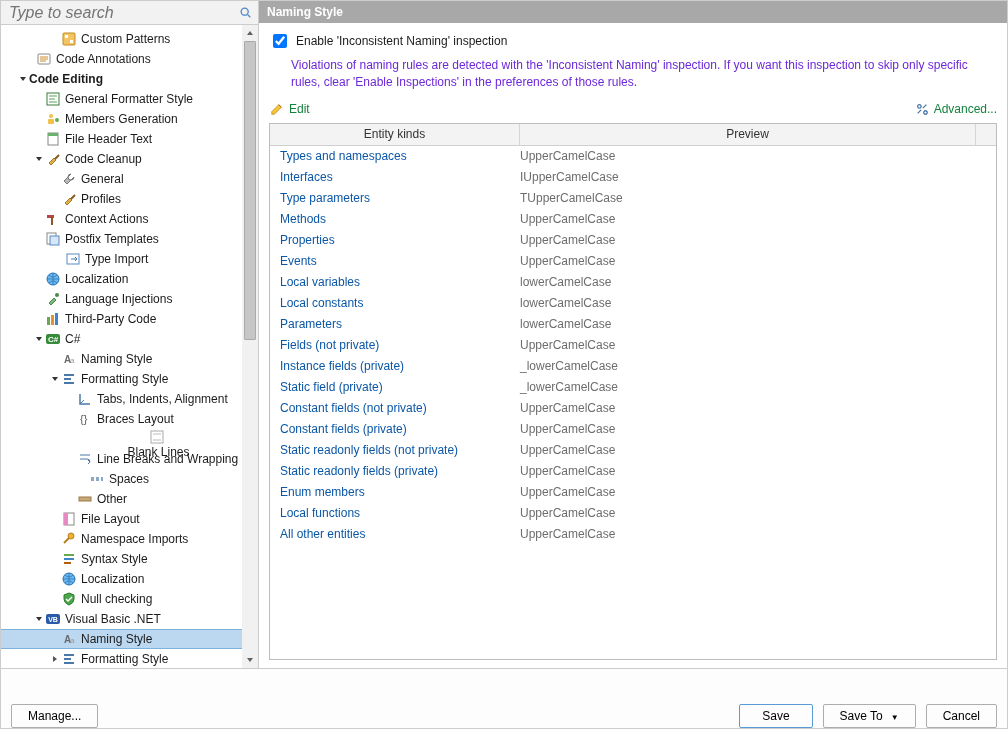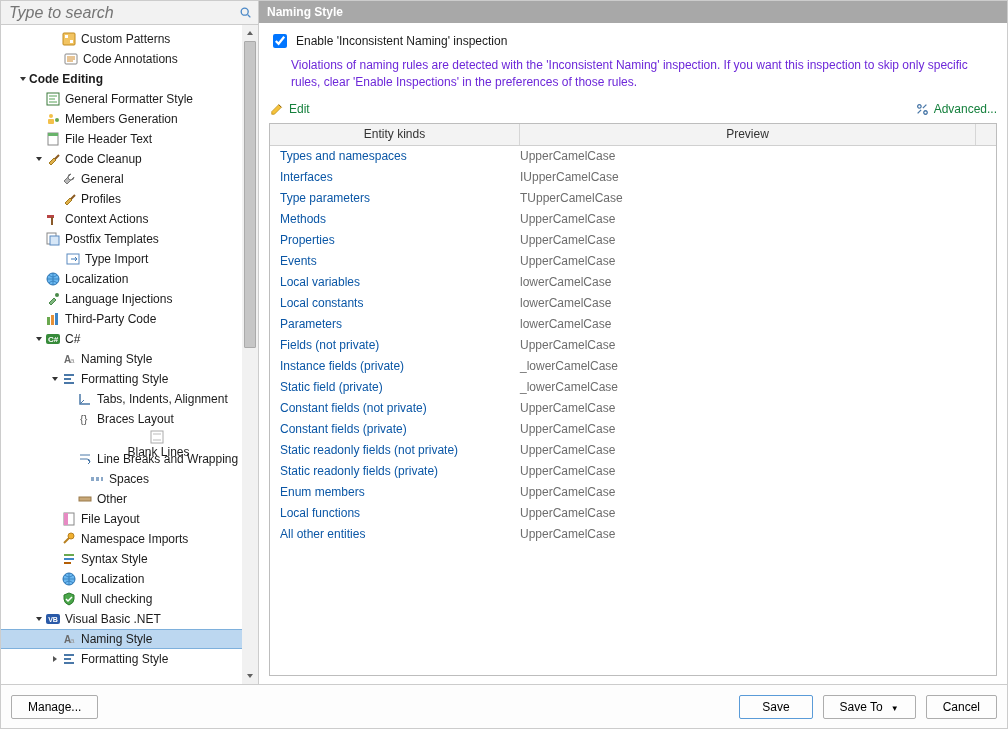--- a/index.html
+++ b/index.html
@@ -34,21 +34,21 @@
   .tool-btn { display:inline-flex; align-items:center; gap:4px; color:#15803d; cursor:pointer;}
   .tool-btn .ic{margin:0;}
   .table-wrap { border:1px solid #bdbdbd; flex:1; min-height:0; display:flex; flex-direction:column;}
   .thead { display:flex; background:#f3f3f3; border-bottom:1px solid #d0d0d0; height:22px;}
   .th { display:flex; align-items:center; justify-content:center; color:#333; border-right:1px solid #d6d6d6;}
   .th1{ width:250px;} .th2{ flex:1;} .th3{ width:20px; border-right:none;}
   .tbody { flex:1; overflow:auto; }
   .trow { display:flex; height:21px; align-items:center;}
   .td1 { width:250px; padding-left:10px; color:#0b57a6;}
   .td2 { flex:1; color:#6d6d6d;}
-  .footer { height:44px; border-top:1px solid #ccc; display:flex; align-items:center; justify-content:space-between; padding:0 10px; background:#fdfdfd;}
+  .footer { height:60px; border-top:1px solid #ccc; display:flex; align-items:flex-end; justify-content:space-between; padding:0 10px; background:#fdfdfd;}
   .footer .right { display:flex; gap:10px;}
   button.win { height:24px; background:#fdfdfd; border:1px solid #adadad; padding:0 16px; font-size:12px; cursor:pointer; border-radius:2px;}
   button.win.primary { border-color:#5a9bd8; padding:0 22px;}
   button.win .caret { margin-left:8px; font-size:8px;}
 </style>
 </head>
 <body>
 
 <div class="app">
   <div class="main-area">
@@ -69,21 +69,21 @@
                 <span class="tw"></span>
                 <span class="ic">
                   <svg width="16" height="16" viewBox="0 0 16 16">
                     <rect x="2" y="2" width="12" height="12" rx="1" fill="#f2c462" stroke="#c28b1f"></rect>
                     <rect x="4" y="4" width="3" height="3" fill="#fff"></rect>
                     <rect x="9" y="9" width="3" height="3" fill="#fff"></rect>
                   </svg>
                 </span>
                 <span class="lbl">Custom Patterns</span>
               </div>
-              <div class="tree-row" style="padding-left: 50px;">
+              <div class="tree-row" style="padding-left: 23px;">
                 <span class="tw"></span>
                 <span class="ic">
                   <svg width="16" height="16" viewBox="0 0 16 16">
                     <rect x="2" y="3" width="12" height="10" rx="1" fill="#fff" stroke="#888"></rect>
                     <line x1="4" y1="6" x2="12" y2="6" stroke="#d08a2a"></line>
                     <line x1="4" y1="8" x2="12" y2="8" stroke="#d08a2a"></line>
                     <line x1="4" y1="10" x2="10" y2="10" stroke="#d08a2a"></line>
                   </svg>
                 </span>
                 <span class="lbl">Code Annotations</span>

